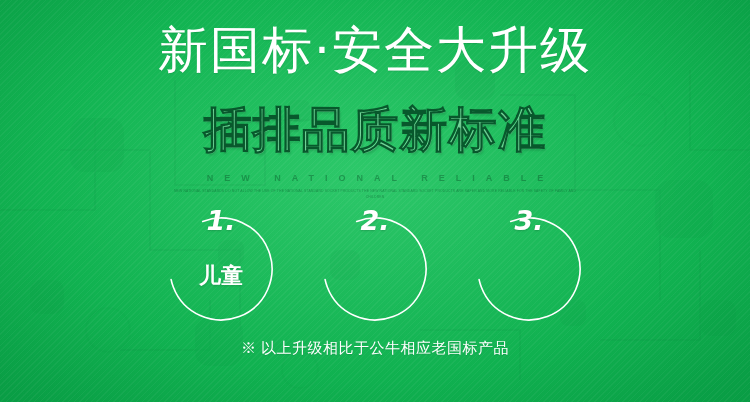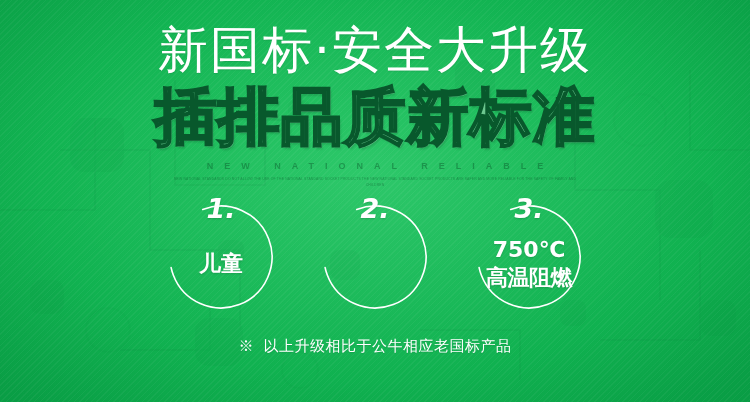--- a/index.html
+++ b/index.html
@@ -53,25 +53,25 @@
     font-size:50px;
     line-height:56px;
     font-weight:500;
     color:#ffffff;
     letter-spacing:2px;
     white-space:nowrap;
     text-shadow:0 1px 1px rgba(0,0,0,0.10);
   }
 
   .headline-2 {
-    margin-top:4px;
-    font-family:"DejaVu Sans","Liberation Sans", sans-serif;
-    font-size:62px;
+    margin-top:16px;
+    font-family:"DejaVu Sans","Liberation Sans", sans-serif;
+    font-size:48px;
     line-height:70px;
-    font-weight:700;
+    font-weight:400;
     letter-spacing:1px;
     white-space:nowrap;
     color:transparent;
     -webkit-text-stroke:2.2px #08582c;
     text-shadow:
       1px 1px 0 rgba(255,255,255,0.35),
       2px 3px 2px rgba(0,0,0,0.12);
   }
 
   .subline {
@@ -141,22 +141,22 @@
     font-family:"DejaVu Sans","Liberation Sans", sans-serif;
     font-weight:700;
     font-size:22px;
     line-height:28px;
     white-space:nowrap;
     text-shadow:0 1px 2px rgba(0,0,0,0.14);
   }
   .badge-lines .l2 { letter-spacing:-0.5px; }
 
   .footnote {
-    margin-top:26px;
-    font-family:Liberation Mono, monospace;
+    margin-top:14px;
+    font-family:Liberation Sans, sans-serif;
     font-size:15px;
     line-height:20px;
     font-weight:400;
     color:#ffffff;
     letter-spacing:0.5px;
     white-space:nowrap;
     text-shadow:0 1px 1px rgba(0,0,0,0.10);
   }
 </style>
 </head>
@@ -229,24 +229,20 @@
         <span class="badge-num">2.</span>
         <div class="badge-lines">
         </div>
       </div>
 
       <div class="badge">
         <svg class="badge-ring" viewBox="0 0 106 106">
           <circle cx="53" cy="53" r="51" fill="none" stroke="#ffffff" stroke-width="1.6" stroke-linecap="round" stroke-dasharray="248 72" transform="rotate(-111 53 53)"></circle>
         </svg>
         <span class="badge-num">3.</span>
-        <div class="badge-lines">
-          <div class="l1">750℃</div>
-          <div class="l2">高温阻燃</div>
-        </div>
       </div>
 
     </div>
 
     <div class="footnote">※ 以上升级相比于公牛相应老国标产品</div>
 
   </div>
 </div>
 
 </body></html>

